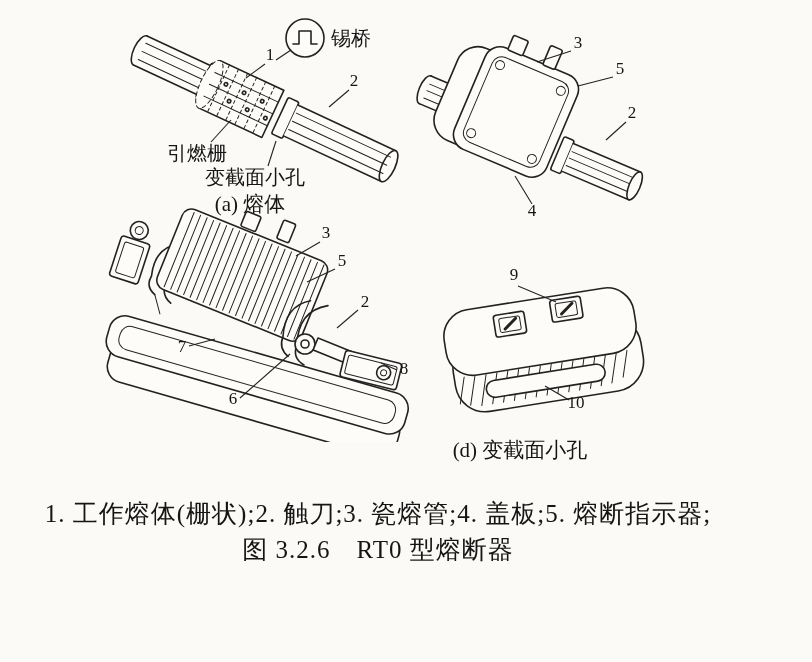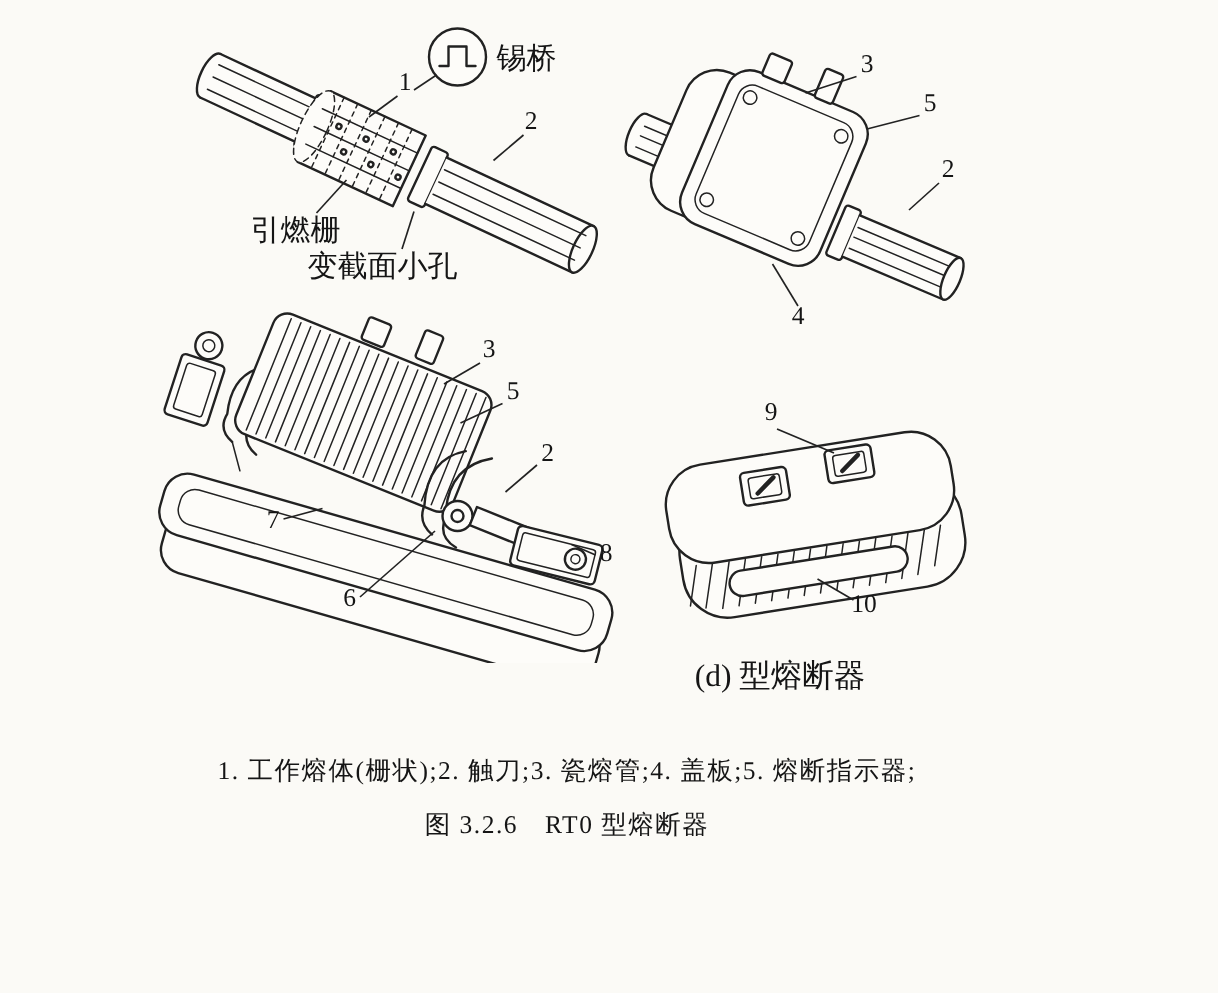--- a/index.html
+++ b/index.html
@@ -7,21 +7,21 @@
         font-family:"Liberation Serif",serif;color:#151515;}
   .panel{position:absolute;}
   .line{stroke:#222;stroke-width:1.6;fill:none;stroke-linecap:round;stroke-linejoin:round;}
   .fillw{fill:#fdfcf9;}
   .thin{stroke-width:1;}
   .leader{stroke:#222;stroke-width:1.1;fill:none;}
   text{font-family:"Liberation Serif",serif;fill:#151515;stroke:none;}
   .num{font-size:17px;text-anchor:middle;}
   .cjk{font-size:20px;}
   .caption{position:absolute;font-size:21px;text-align:center;}
-  .legend{position:absolute;left:0;top:502px;width:756px;text-align:center;font-size:17px;letter-spacing:1px;}
+  .legend{position:absolute;left:0;top:502px;width:756px;text-align:center;font-size:25px;letter-spacing:1px;}
   .legend .lline{line-height:24px;margin-bottom:12px;}
   .figcap{line-height:24px;margin-top:2px;}
 </style>
 </head>
 <body>
 
 <div class="page">
 
   <svg class="panel" style="left:95px;top:8px" width="345" height="195" viewBox="0 0 345 195">
     <g>
@@ -56,20 +56,23 @@
       <line class="leader" x1="170" y1="56" x2="151" y2="70"></line>
       <text class="num" x="259" y="78">2</text>
       <line class="leader" x1="254" y1="82" x2="234" y2="99"></line>
       <text class="cjk" x="236" y="37">锡桥</text>
       <text class="cjk" x="72" y="152">引燃栅</text>
       <line class="leader" x1="116" y1="134" x2="136" y2="112"></line>
       <text class="cjk" x="110" y="176">变截面小孔</text>
       <line class="leader" x1="173" y1="158" x2="181" y2="133"></line>
     </g>
   </svg>
+  <div class="caption" style="left:150px;top:190px;width:200px">
+    <span>(a) 熔体</span>
+  </div>
 
   <svg class="panel" style="left:415px;top:18px" width="255" height="215" viewBox="0 0 255 215">
     <g>
       <g class="line fillw" transform="translate(16,58) rotate(23)">
         <ellipse cx="0" cy="15" rx="6" ry="15"></ellipse>
         <path d="M0,0 H62 V30 H0"></path>
         <path class="thin" d="M2,8 H62 M2,15 H62 M2,23 H62"></path>
       </g>
       <g class="line fillw" transform="translate(52,20) rotate(23)">
         <rect x="0" y="2" width="112" height="100" rx="22"></rect>
@@ -172,21 +175,21 @@
           <path d="M120,19 L132,10" stroke-width="3"></path>
         </g>
       </g>
       <text class="num" x="86" y="22">9</text>
       <line class="leader" x1="90" y1="28" x2="128" y2="44"></line>
       <text class="num" x="148" y="150">10</text>
       <line class="leader" x1="141" y1="142" x2="117" y2="128"></line>
     </g>
   </svg>
   <div class="caption" style="left:420px;top:436px;width:200px">
-    <span>(d) 型熔断器</span>
+    <span>(d) 变截面小孔</span>
   </div>
 
   <div class="legend">
     <div class="lline">1. 工作熔体(栅状);2. 触刀;3. 瓷熔管;4. 盖板;5. 熔断指示器;</div>
     <div class="figcap">图 3.2.6　RT0 型熔断器</div>
   </div>
 
 </div>
 
 </body></html>

